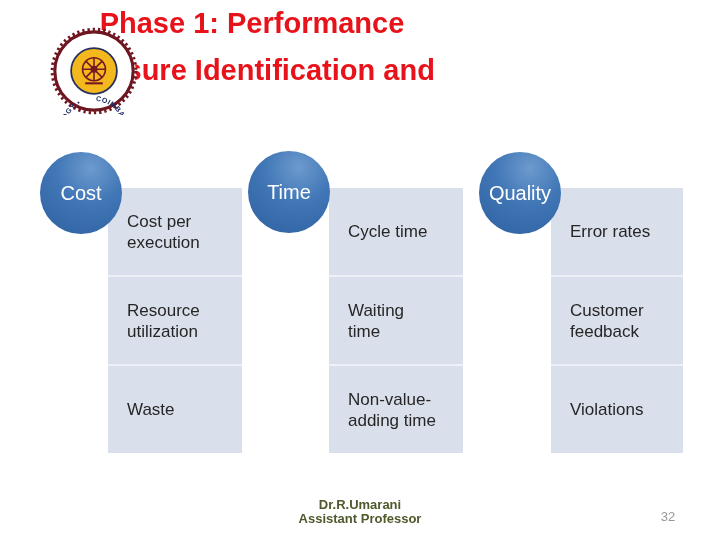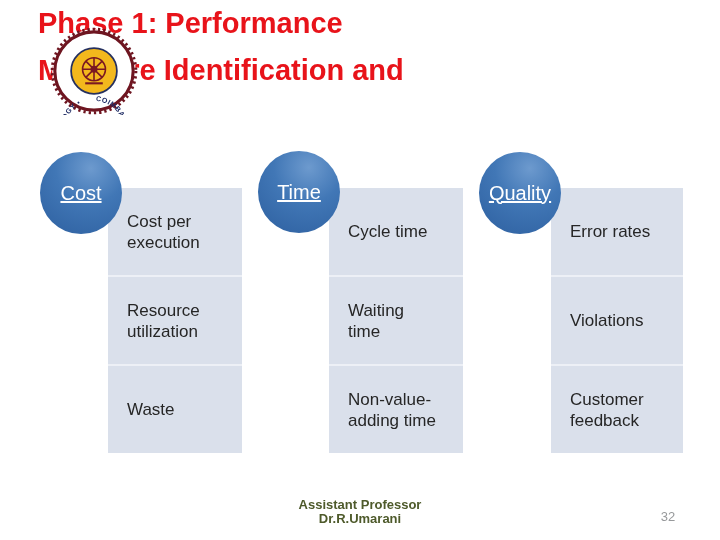--- a/index.html
+++ b/index.html
@@ -3,21 +3,21 @@
 <meta charset="utf-8">
 <style>
   html,body{margin:0;padding:0;background:#fff;}
   .slide{
     position:relative;width:720px;height:540px;background:#ffffff;
     font-family:"Liberation Sans",sans-serif;overflow:hidden;
   }
   
   .title{
     position:absolute;left:38px;top:0;width:428px;
-    text-align:left;color:#e8131a;font-weight:bold;
+    text-align:center;color:#e8131a;font-weight:bold;
     font-size:29px;line-height:47px;letter-spacing:0;
   }
   
   .logo{position:absolute;left:50px;top:27px;width:88px;height:88px;}
   
   .box{
     position:absolute;top:188px;height:265px;width:134px;
     background:#dae0eb;display:flex;flex-direction:column;z-index:1;
   }
   .box-cost{left:108px;}
@@ -26,24 +26,24 @@
   .cell{
     flex:1;display:flex;align-items:center;
     padding:0 24px 0 19px;
     font-size:17px;line-height:21px;color:#262626;
   }
   .cell + .cell{border-top:2px solid #edf0f6;}
   .bubble{
     position:absolute;width:82px;height:82px;border-radius:50%;
     background:radial-gradient(circle at 62% 20%, #6d9ace 0%, #4177b6 42%, #2d5f9f 100%);
     color:#ffffff;font-size:20px;
-    display:flex;align-items:center;justify-content:center;z-index:2;text-decoration:underline;
+    display:flex;align-items:center;justify-content:center;z-index:2;
   }
   .bubble-cost{left:40px;top:152px;}
-  .bubble-time{left:258px;top:151px;text-align:right;}
+  .bubble-time{left:248px;top:151px;text-align:right;}
   .bubble-quality{left:479px;top:152px;align-items:center;}
   
   .footer{
     position:absolute;left:250px;top:498px;width:220px;
     text-align:center;color:#4e5a2b;font-weight:bold;
     font-size:13px;line-height:14px;
   }
   .pagenum{
     position:absolute;left:650px;top:503px;width:36px;
     text-align:center;color:#97999b;font-size:13px;line-height:15px;margin-top:6px;
@@ -104,37 +104,37 @@
     <div class="cell">
       <span>Waste</span>
     </div>
   </div>
 
   <div class="box box-quality">
     <div class="cell">
       <span>Error rates</span>
     </div>
     <div class="cell">
-      <span>Violations</span>
+      <span>Customer feedback</span>
     </div>
     <div class="cell">
-      <span>Customer feedback</span>
+      <span>Violations</span>
     </div>
   </div>
 
   <div class="bubble bubble-cost">
     <span>Cost</span>
   </div>
   <div class="bubble bubble-time">
     <span>Time</span>
   </div>
   <div class="bubble bubble-quality">
     <span>Quality</span>
   </div>
 
   <div class="footer">
+    <div>Dr.R.Umarani</div>
     <div>Assistant Professor</div>
-    <div>Dr.R.Umarani</div>
   </div>
 
   <div class="pagenum">32</div>
 
 </div>
 
 </body></html>

